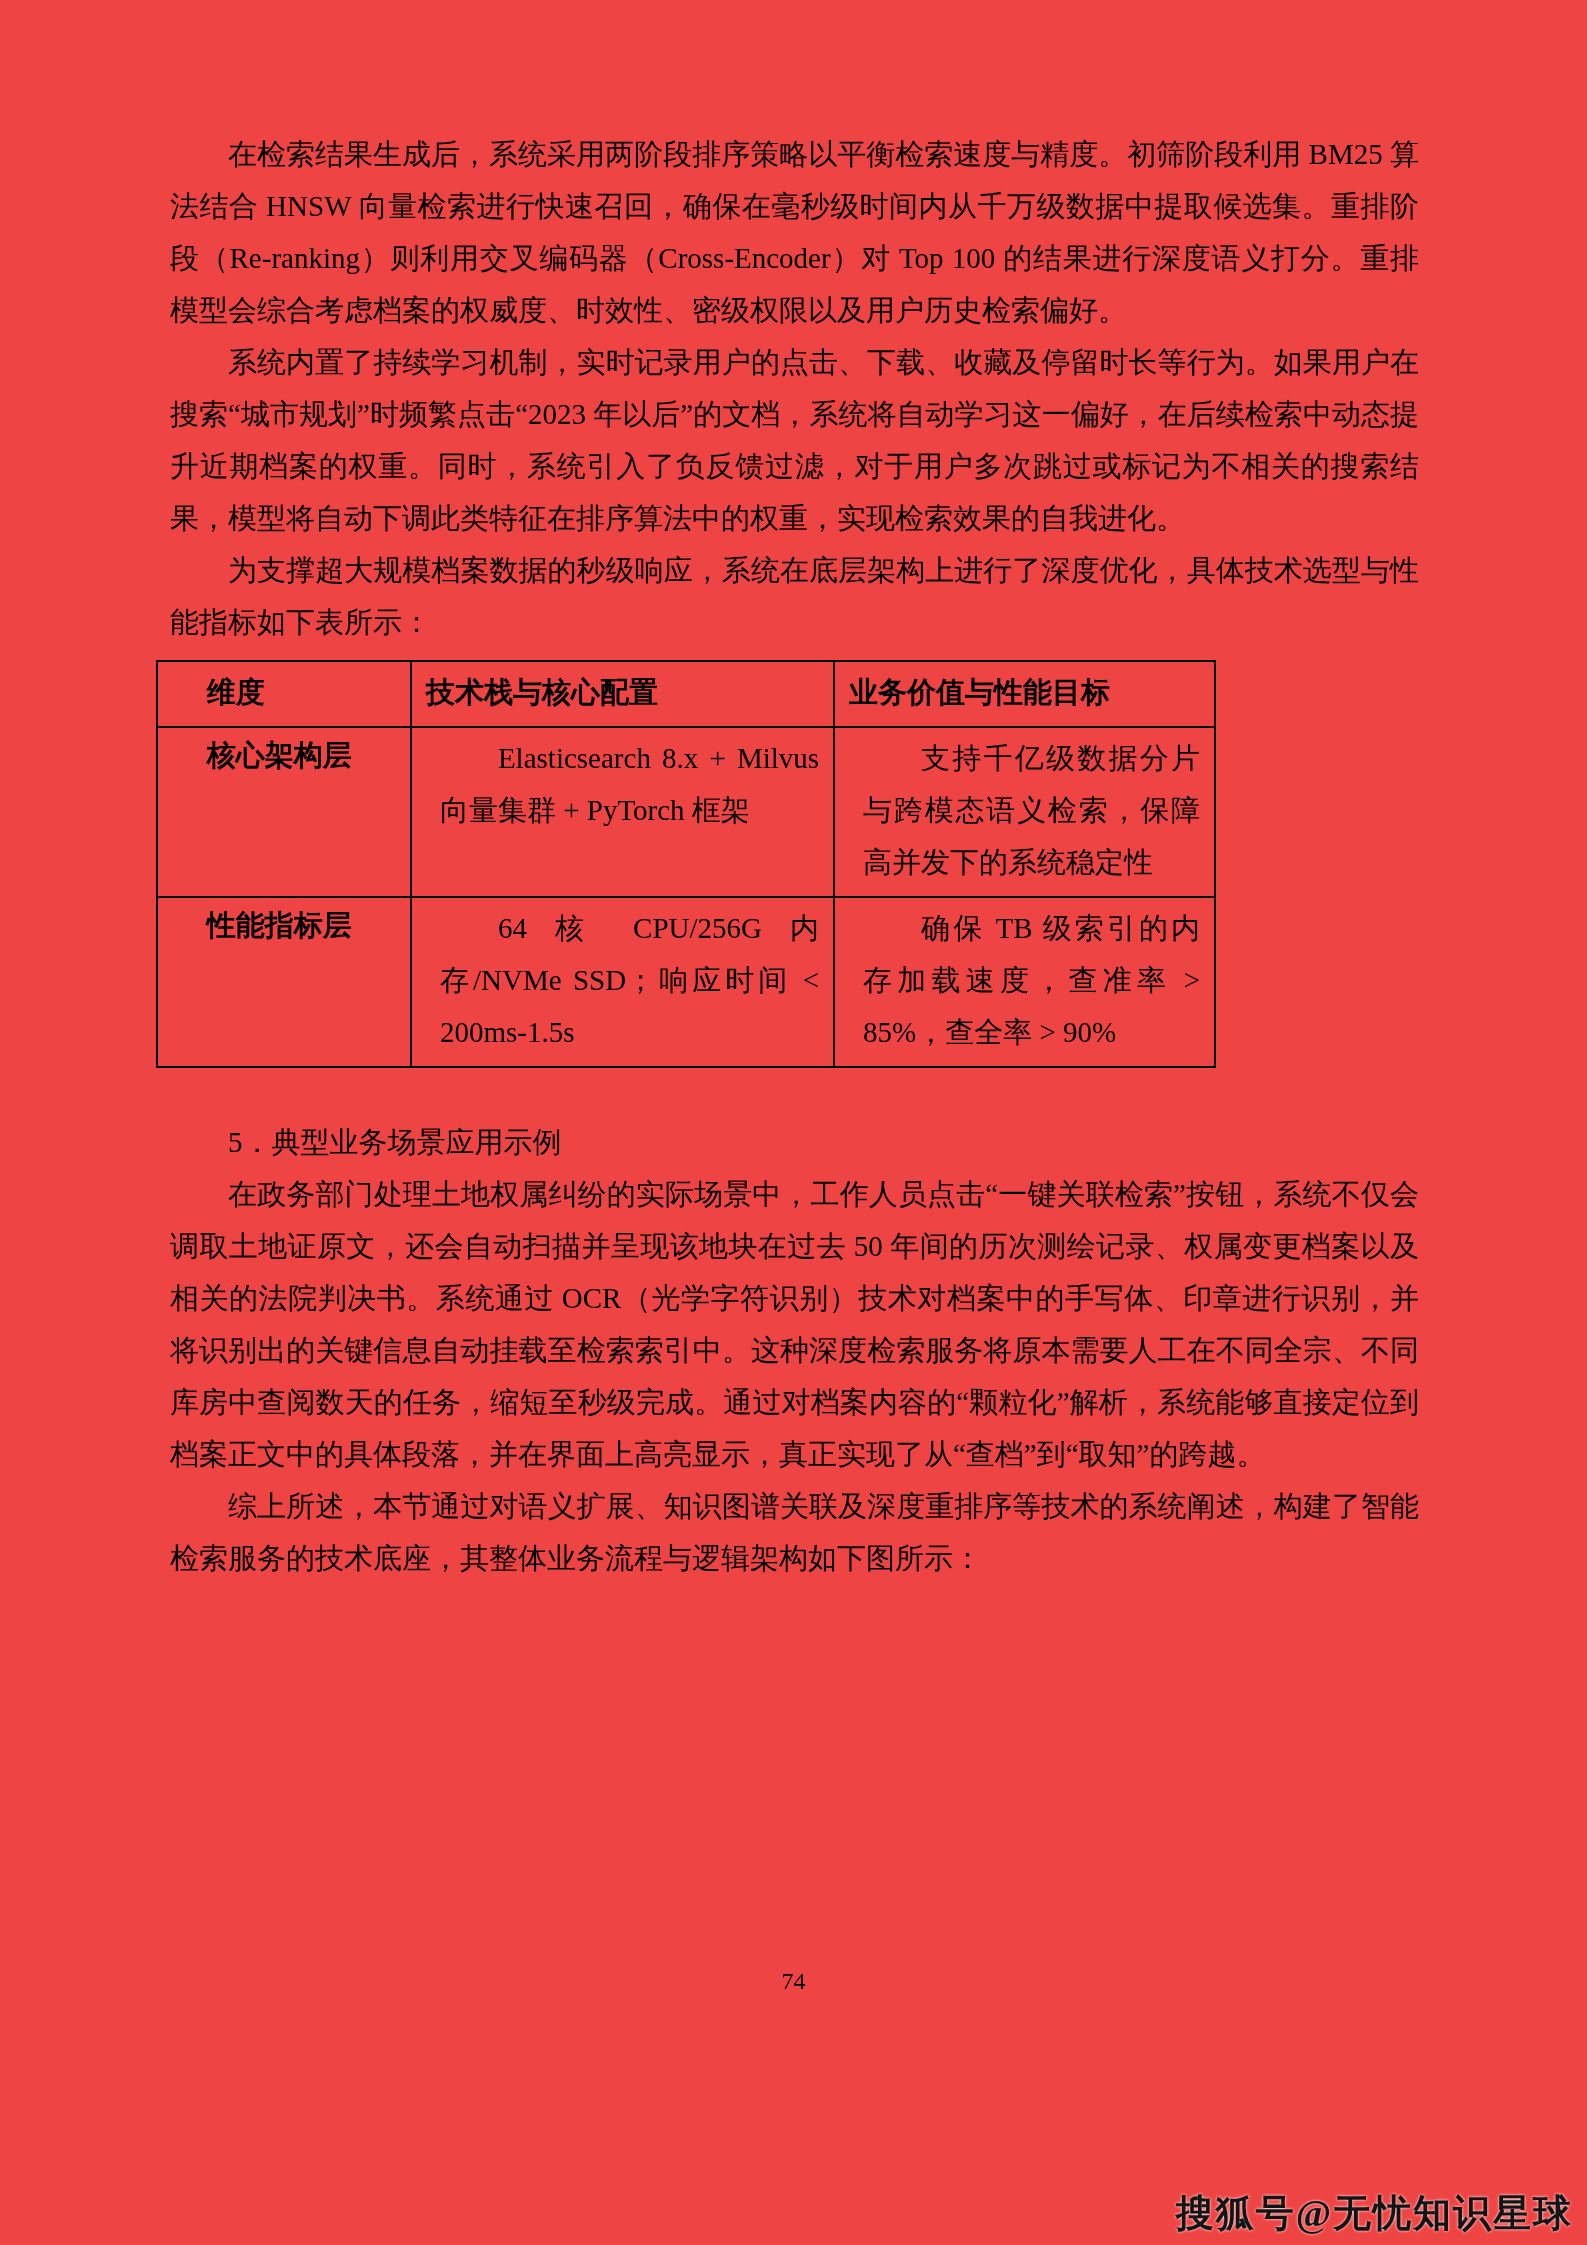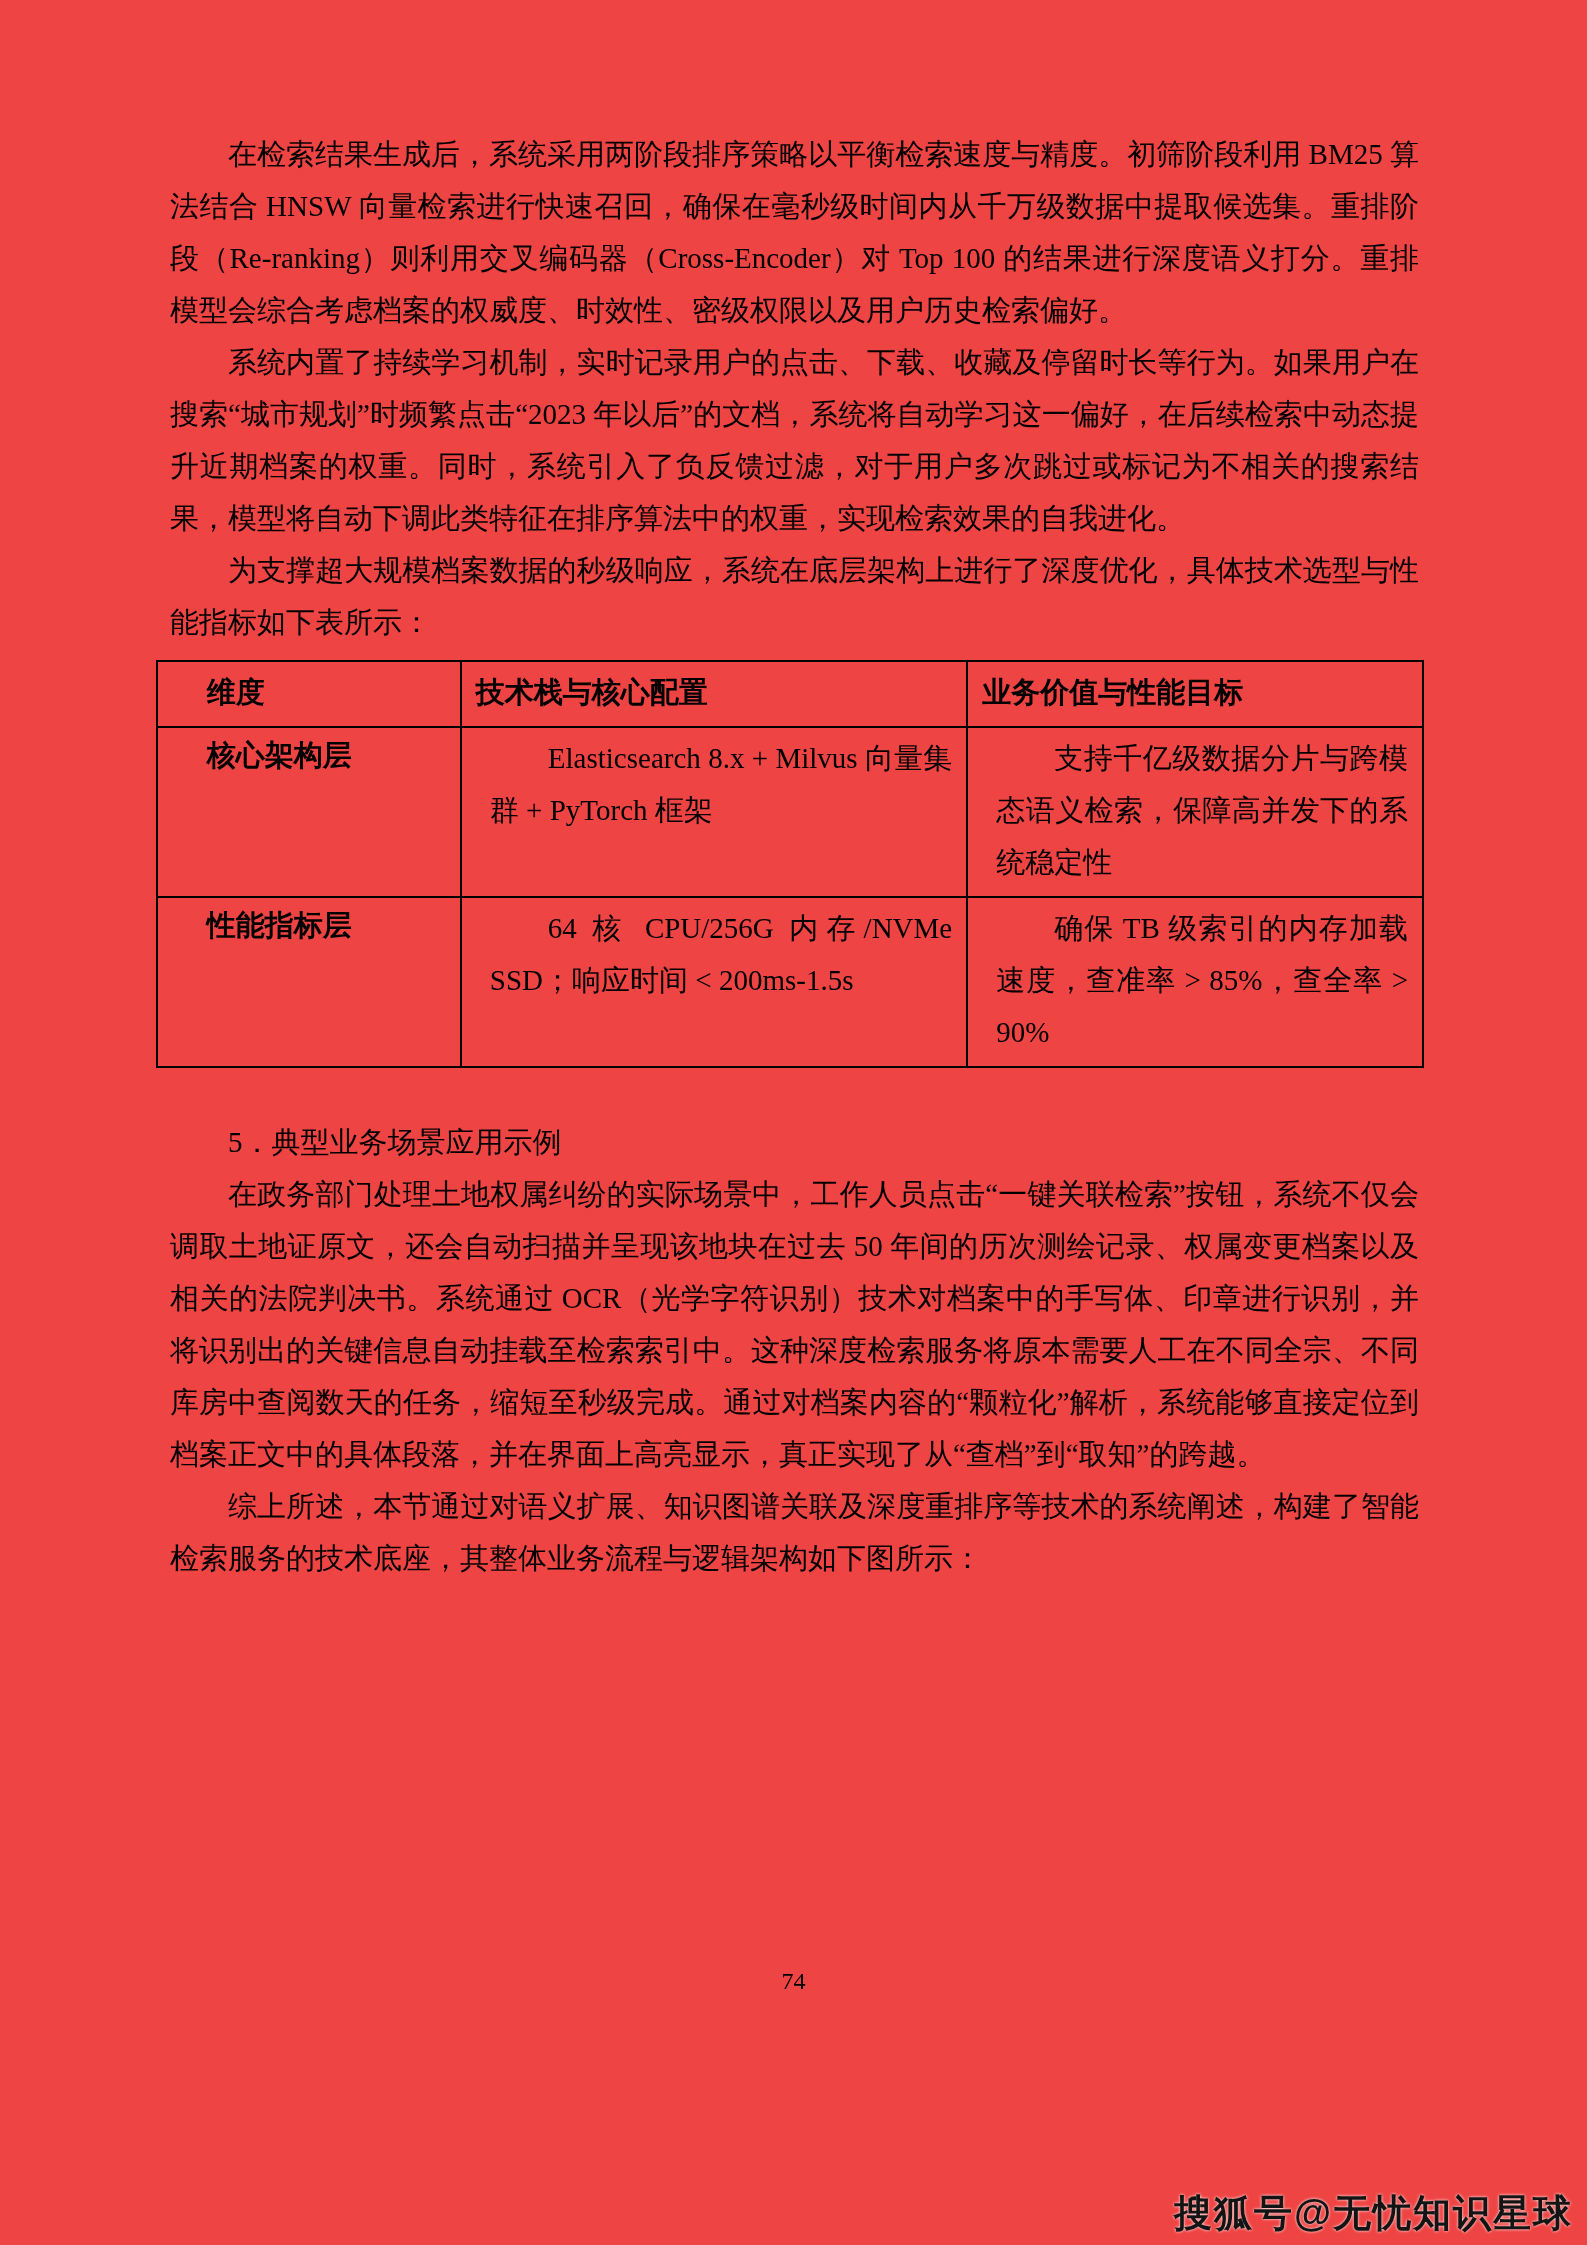--- a/index.html
+++ b/index.html
@@ -23,21 +23,21 @@
     font-size: 29px;
     line-height: 52px;
     text-align: justify;
   }
   .para, .heading, .intro {
     text-indent: 2em;
     text-align: justify;
   }
   table.spec {
     border-collapse: collapse;
-    width: 1268px;
+    width: 1060px;
     margin: 12px 0 8px -14px;
     table-layout: fixed;
   }
   .spec th, .spec td {
     border: 2px solid #000000;
     vertical-align: top;
     padding: 4px 14px 8px 14px;
     font-size: 29px;
     line-height: 52px;
   }
@@ -53,21 +53,21 @@
     left: 0;
     width: 100%;
     text-align: center;
     font-size: 24px;
     color: #000000;
   }
   .watermark {
     position: absolute;
     right: 14px;
     bottom: 6px;
-    font-family: Liberation Sans, sans-serif;
+    font-family: Liberation Serif, serif;
     font-size: 38px;
     font-weight: bold;
     letter-spacing: 2px;
     color: #141414;
     text-shadow: 0 0 3px #ffffff;
   }
 </style>
 </head>
 <body>
 

